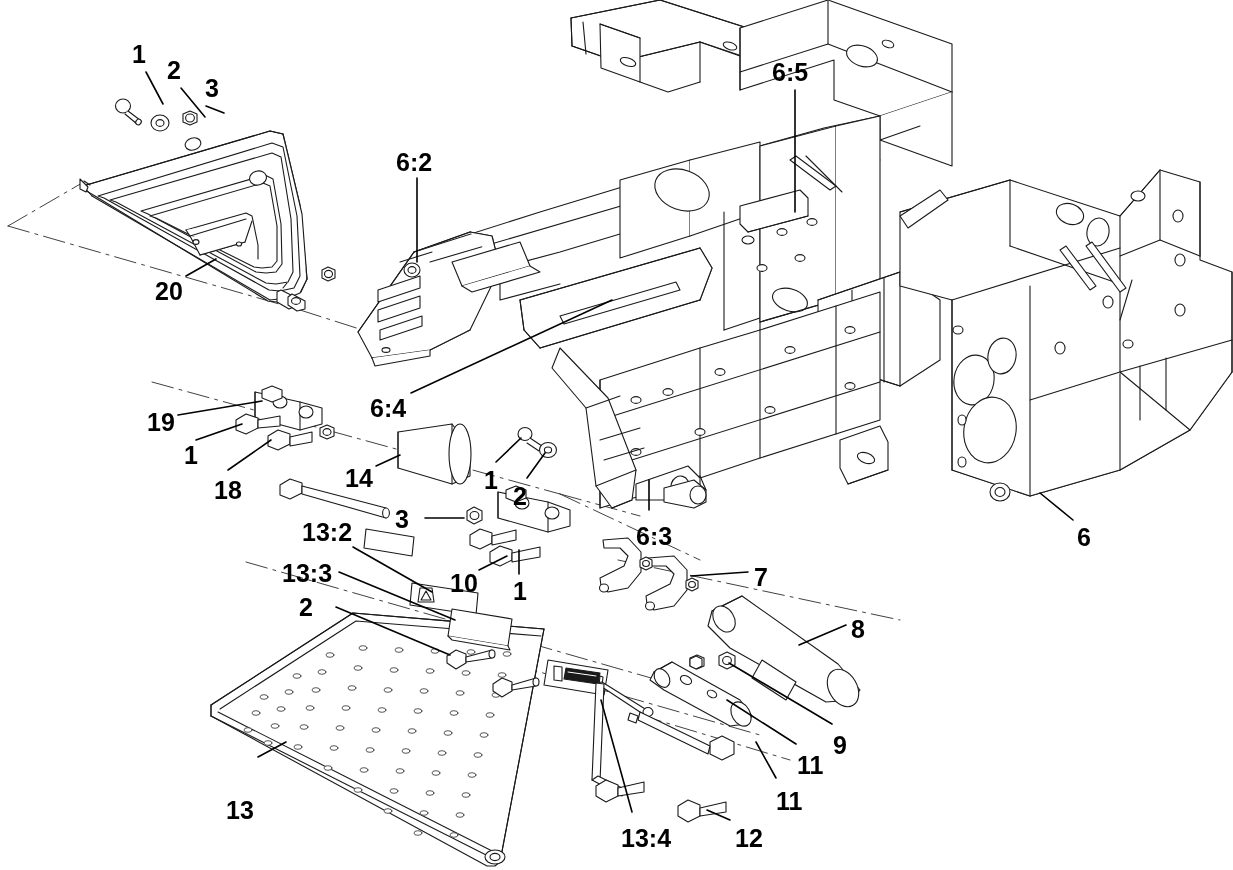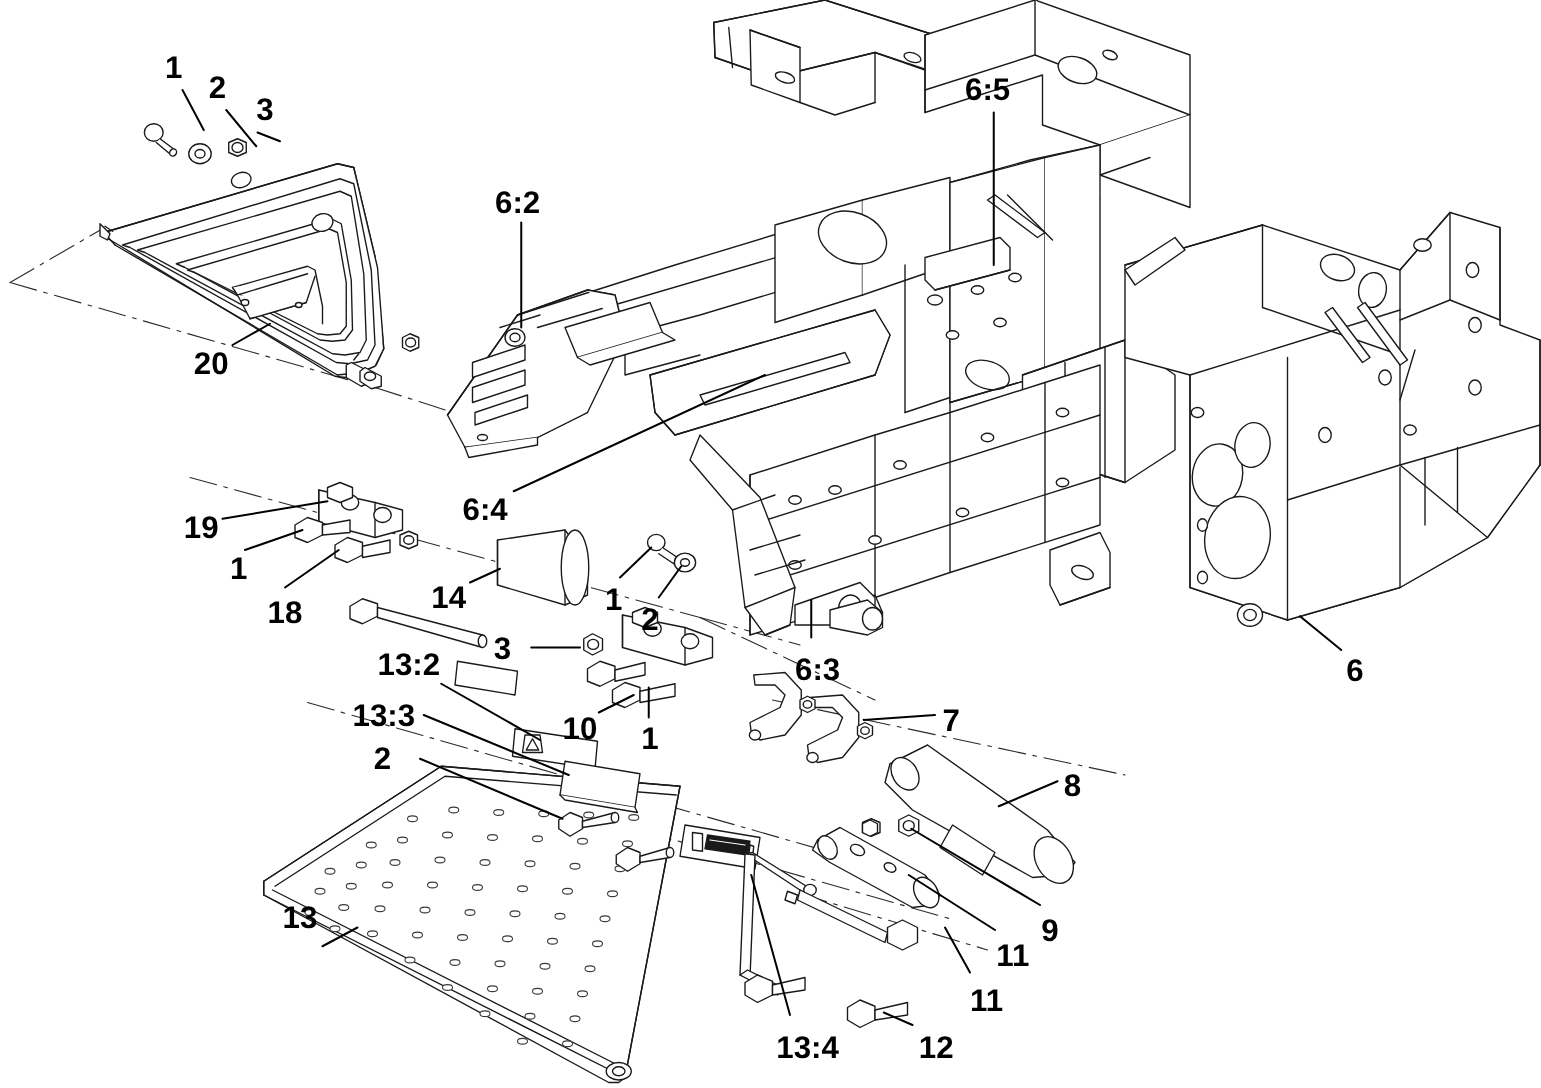--- a/index.html
+++ b/index.html
@@ -536,21 +536,21 @@
 <div class="lbl" style="left:214px;top:478px">18</div>
 <div class="lbl" style="left:345px;top:466px">14</div>
 <div class="lbl" style="left:484px;top:468px">1</div>
 <div class="lbl" style="left:513px;top:484px">2</div>
 <div class="lbl" style="left:395px;top:507px">3</div>
 <div class="lbl" style="left:450px;top:571px">10</div>
 <div class="lbl" style="left:513px;top:579px">1</div>
 <div class="lbl" style="left:302px;top:520px">13:2</div>
 <div class="lbl" style="left:282px;top:561px">13:3</div>
 <div class="lbl" style="left:299px;top:595px">2</div>
-<div class="lbl" style="left:226px;top:722px">13</div>
+<div class="lbl" style="left:226px;top:798px">13</div>
 <div class="lbl" style="left:621px;top:826px">13:4</div>
 <div class="lbl" style="left:636px;top:524px">6:3</div>
 <div class="lbl" style="left:754px;top:565px">7</div>
 <div class="lbl" style="left:851px;top:617px">8</div>
 <div class="lbl" style="left:833px;top:733px">9</div>
 <div class="lbl" style="left:797px;top:753px">11</div>
 <div class="lbl" style="left:776px;top:789px">11</div>
 <div class="lbl" style="left:735px;top:826px">12</div>
 
 </div>

